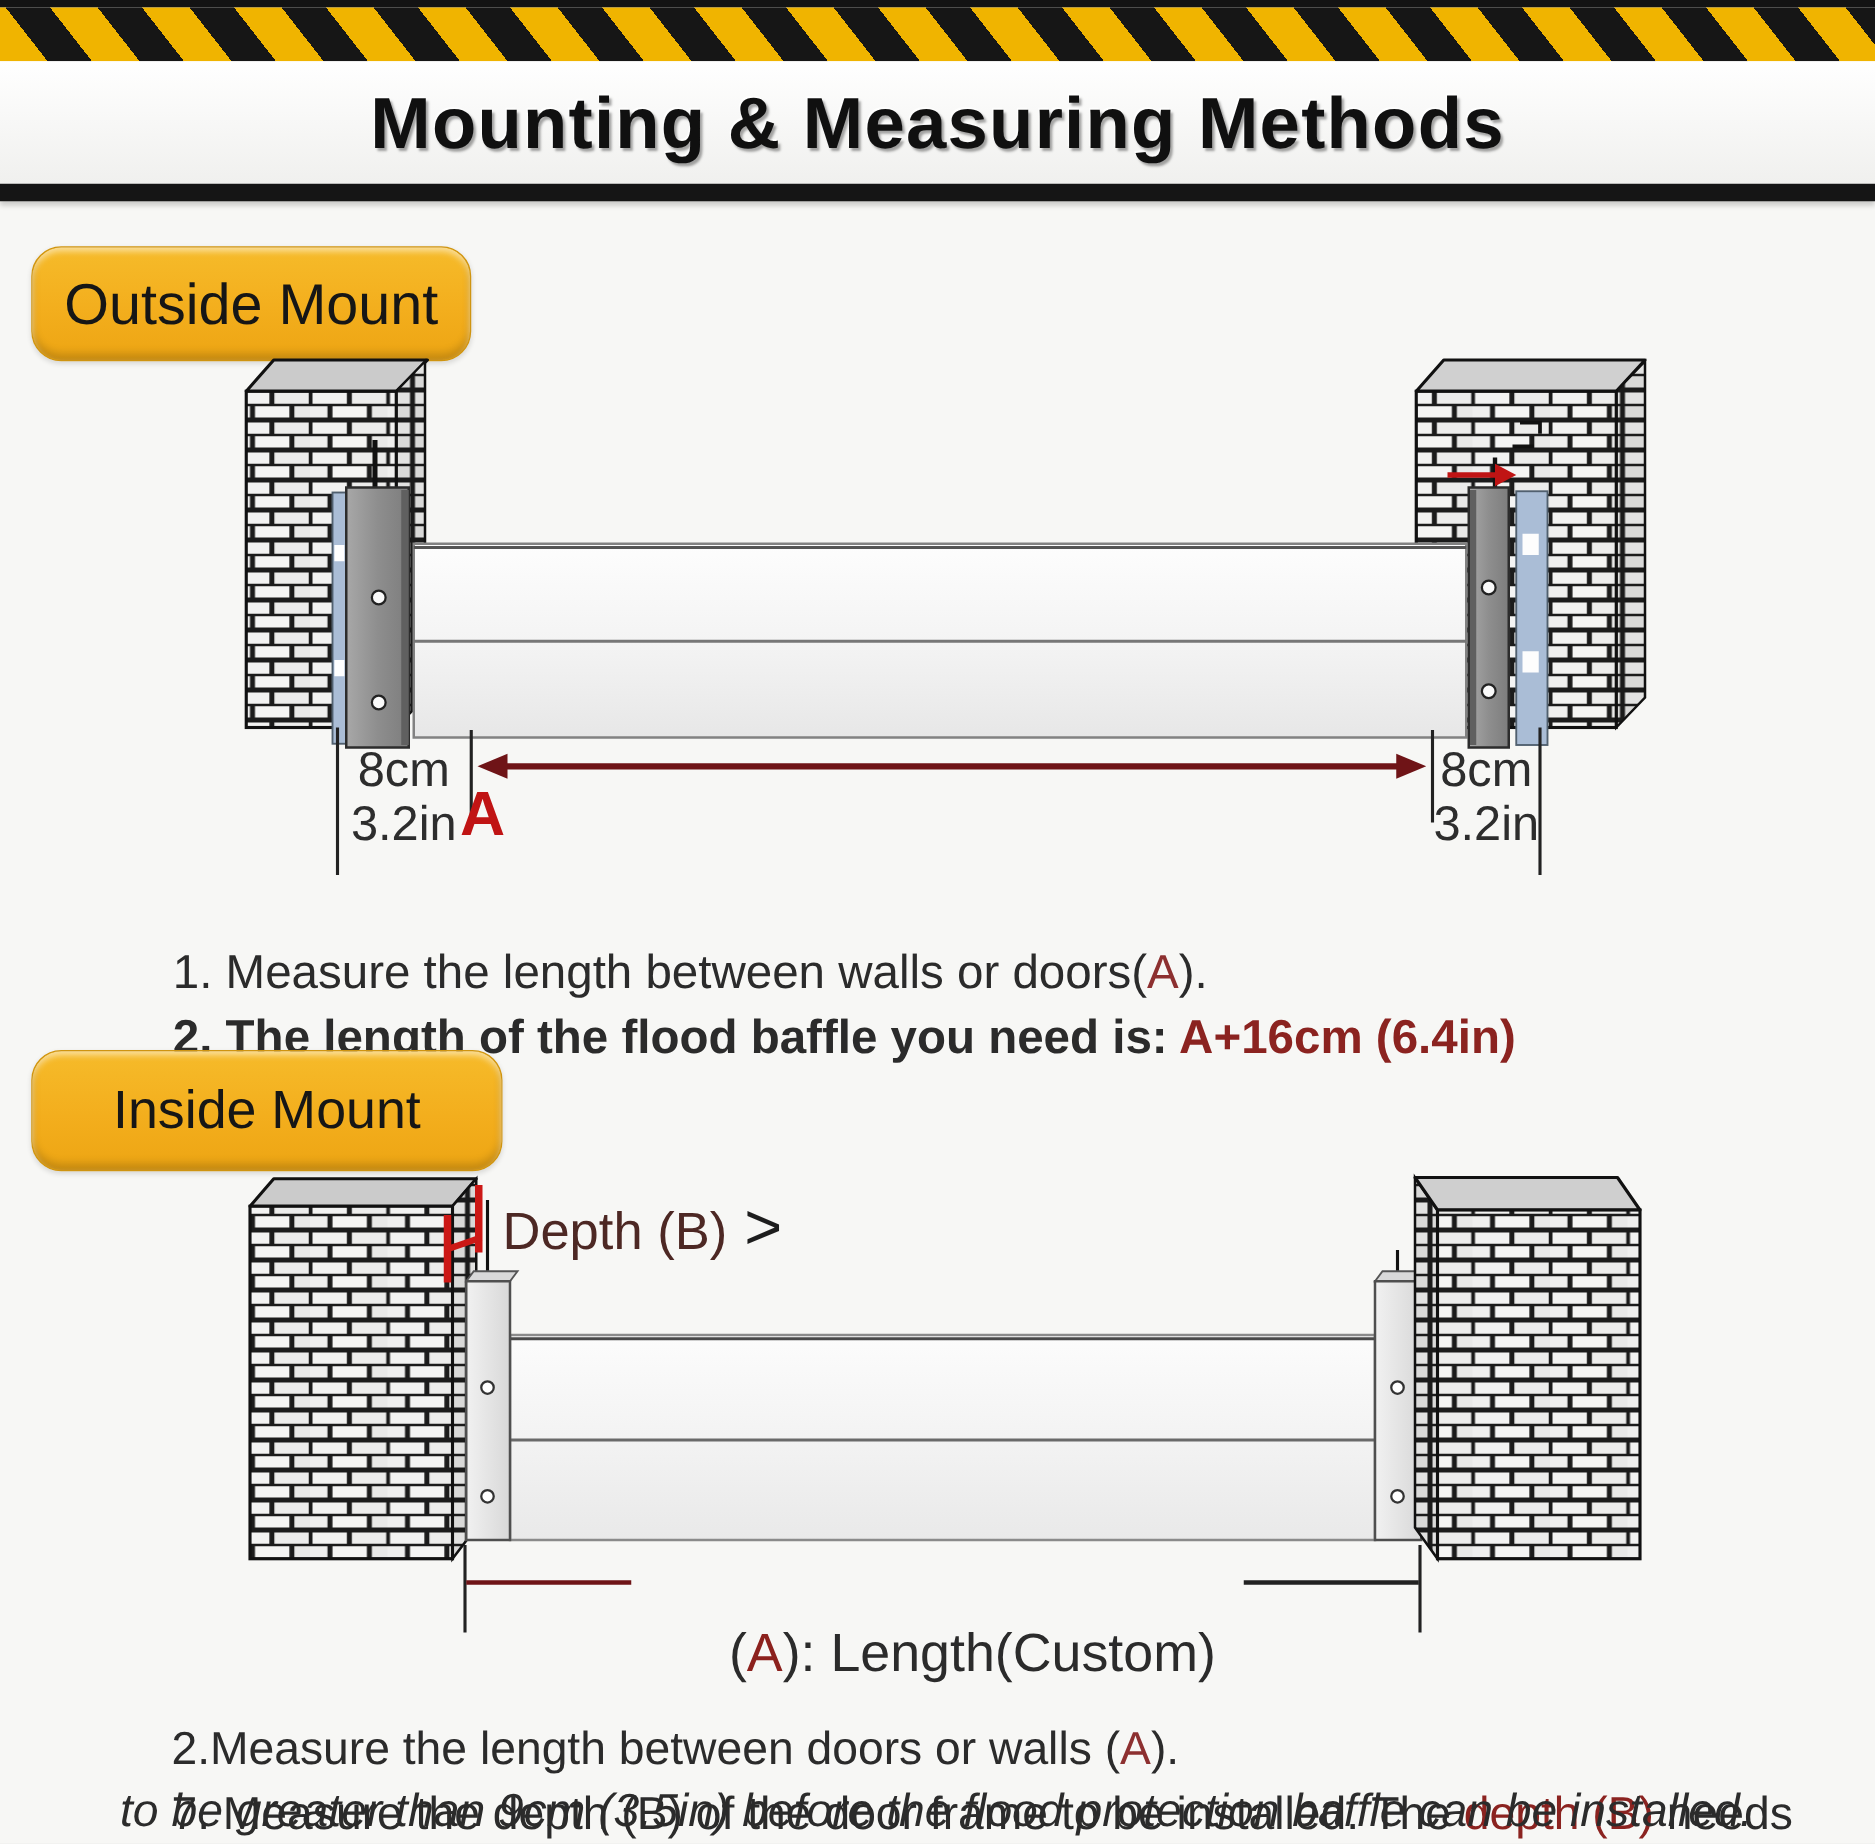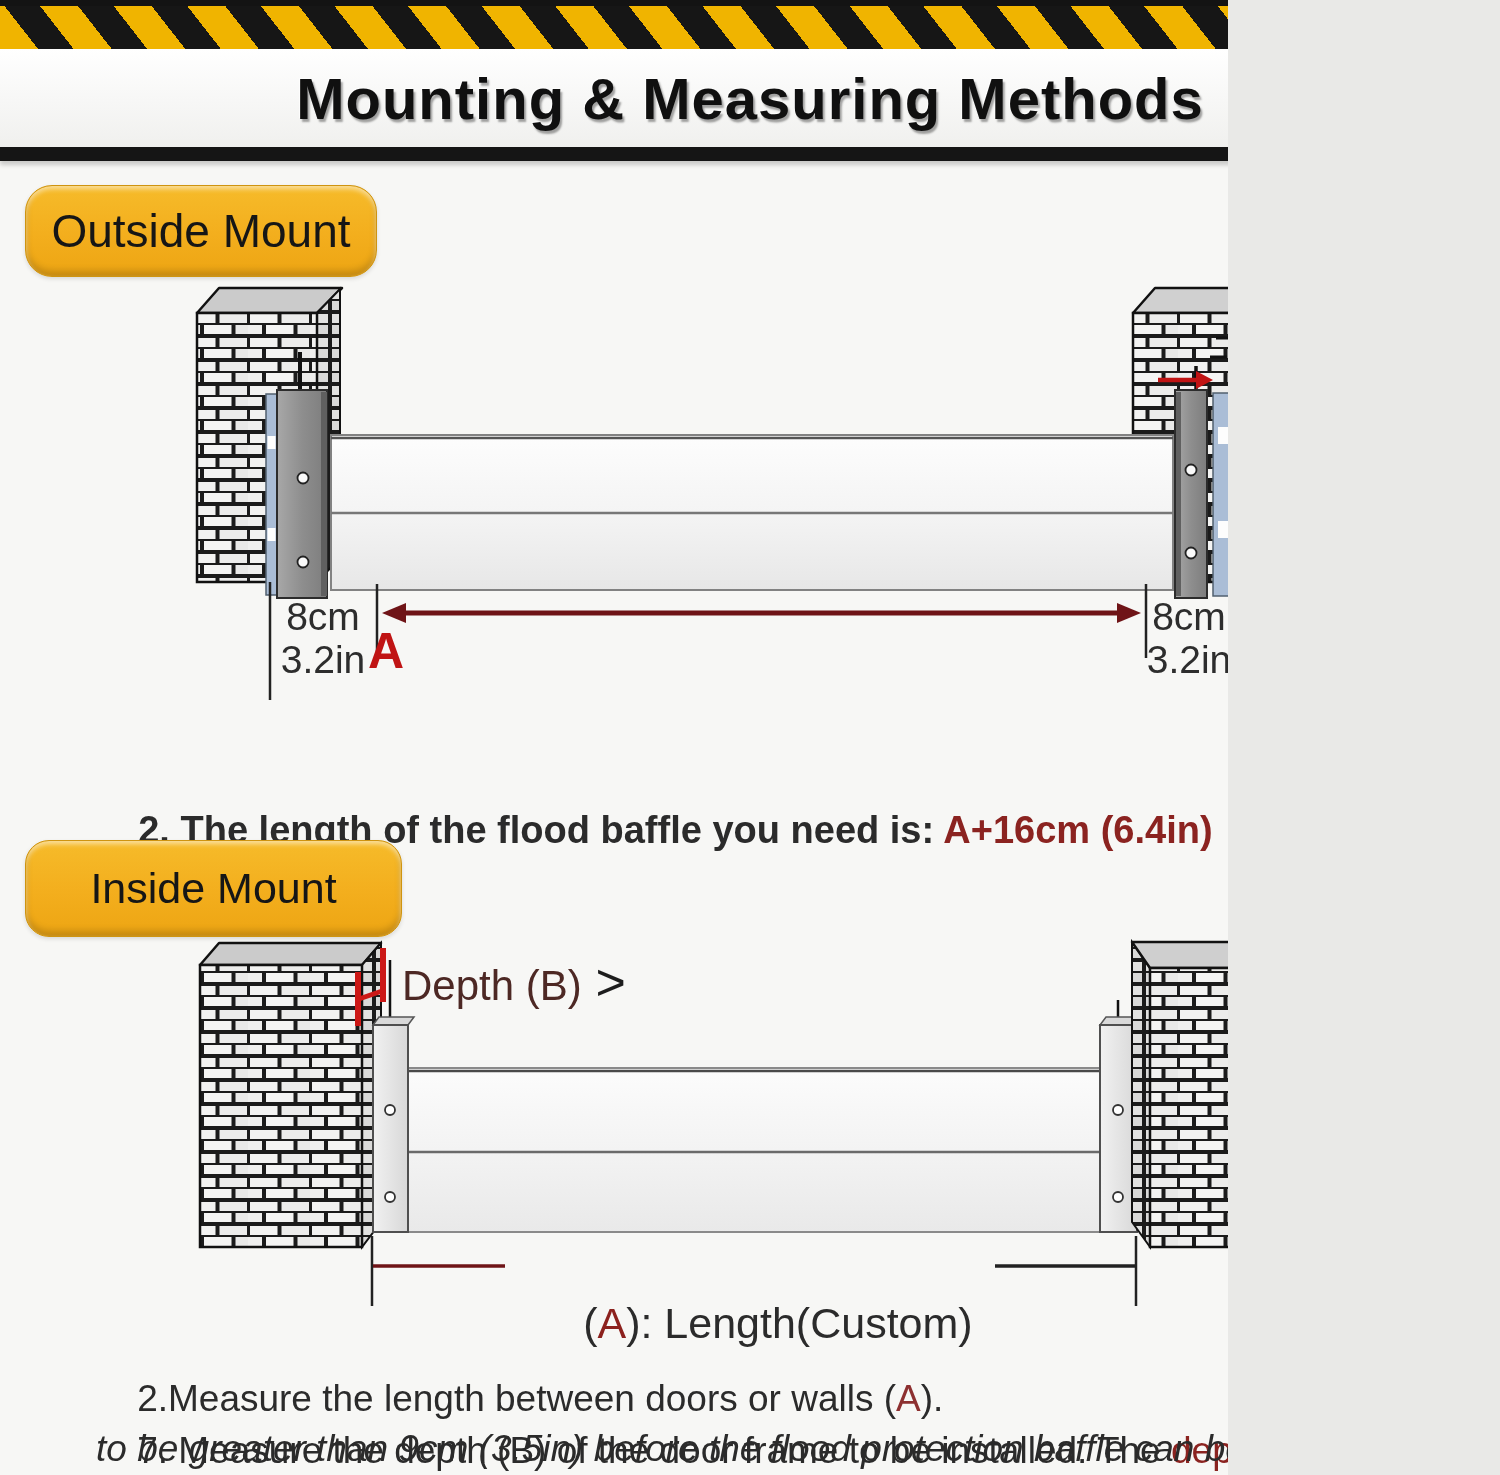--- a/index.html
+++ b/index.html
@@ -1,38 +1,38 @@
 <!DOCTYPE html>
 <html style="--hazard_yellow: #f0b400; --badge_yellow: #f3ae1d; --accent_red: #c01414; --measure_arrow: #6f1417; --highlight_maroon: #8b2320; --steel_blue: #aabdd6;"><head>
 <meta charset="utf-8">
 <style>
   html,body{margin:0;padding:0;}
   body{font-family:"Liberation Sans",sans-serif;background:#e9e9e7;}
-  .page{position:relative;width:1228px;height:1475px;background:#f7f7f5;overflow:hidden;}
+  .page{position:relative;width:1500px;height:1475px;background:#f7f7f5;overflow:hidden;}
 
   
   .top-line{position:absolute;left:0;top:0;width:1500px;height:6px;background:#131313;}
   .tape{position:absolute;left:0;top:6px;width:1500px;height:43px;
         background:repeating-linear-gradient(52deg,
           var(--hazard_yellow,#f0b400) 0 30px,
           #161616 30px 58px);}
   .title-band{position:absolute;left:0;top:49px;width:1500px;height:98px;
         background:linear-gradient(#ffffff,#f0f0ee);
         display:flex;align-items:center;justify-content:center;}
   .title-band h1{margin:0;font-size:58px;font-weight:700;color:#101010;letter-spacing:1px;
         text-shadow:2px 3px 2px rgba(0,0,0,.35), -1px -1px 0 rgba(255,255,255,.75);}
   .black-strip{position:absolute;left:0;top:147px;width:1500px;height:14px;background:#151515;
         box-shadow:0 4px 4px rgba(0,0,0,.18);}
 
   
   .badge{position:absolute;display:flex;align-items:center;justify-content:center;
         background:linear-gradient(#f6bb2a,var(--badge_yellow,#f3ae1d) 55%,#eda513);
         border:1px solid #cf9410;border-radius:24px;color:#161616;
         box-shadow:inset 0 3px 5px rgba(255,255,255,.55), inset 0 -5px 7px rgba(0,0,0,.18), 0 2px 4px rgba(0,0,0,.12);}
-  #badge-outside{left:25px;top:185px;width:350px;height:90px;font-size:46px;border-radius:27px;}
+  #badge-outside{left:25px;top:197px;width:350px;height:90px;font-size:46px;}
   #badge-inside{left:25px;top:840px;width:375px;height:95px;font-size:43px;}
 
   
   svg.diagram{position:absolute;}
   #outside-diagram{left:150px;top:280px;}
   #inside-diagram{left:150px;top:930px;}
 
   
   .meas-label{position:absolute;transform:translateX(-50%);font-size:39px;color:#2d2d2d;white-space:nowrap;}
   .span-label{position:absolute;display:flex;align-items:baseline;white-space:pre;}
@@ -155,20 +155,23 @@
 
   <div class="meas-label" style="left:323px;top:595px;">8cm</div>
   <div class="meas-label" style="left:323px;top:638px;">3.2in</div>
   <div class="meas-label" style="left:1189px;top:595px;">8cm</div>
   <div class="meas-label" style="left:1189px;top:638px;">3.2in</div>
 
   <div class="span-label" style="left:368px;top:622px;">
     <span class="var-a">A</span>
   </div>
 
+  <div class="step-line" style="left:96px;top:714px;">
+    <span>1. Measure the length between walls or doors(</span><span class="hl-soft">A</span><span>).</span>
+  </div>
   <div class="step-line" style="left:96px;top:766px;font-weight:bold;">
     <span>2. The length of the flood baffle you need is: </span><span class="hl">A+16cm (6.4in)</span>
   </div>
 
   <div class="badge" id="badge-inside">
     <span>Inside Mount</span>
   </div>
 
   <svg class="diagram" id="inside-diagram" width="1300" height="430" viewBox="150 930 1300 430">
     <defs>

